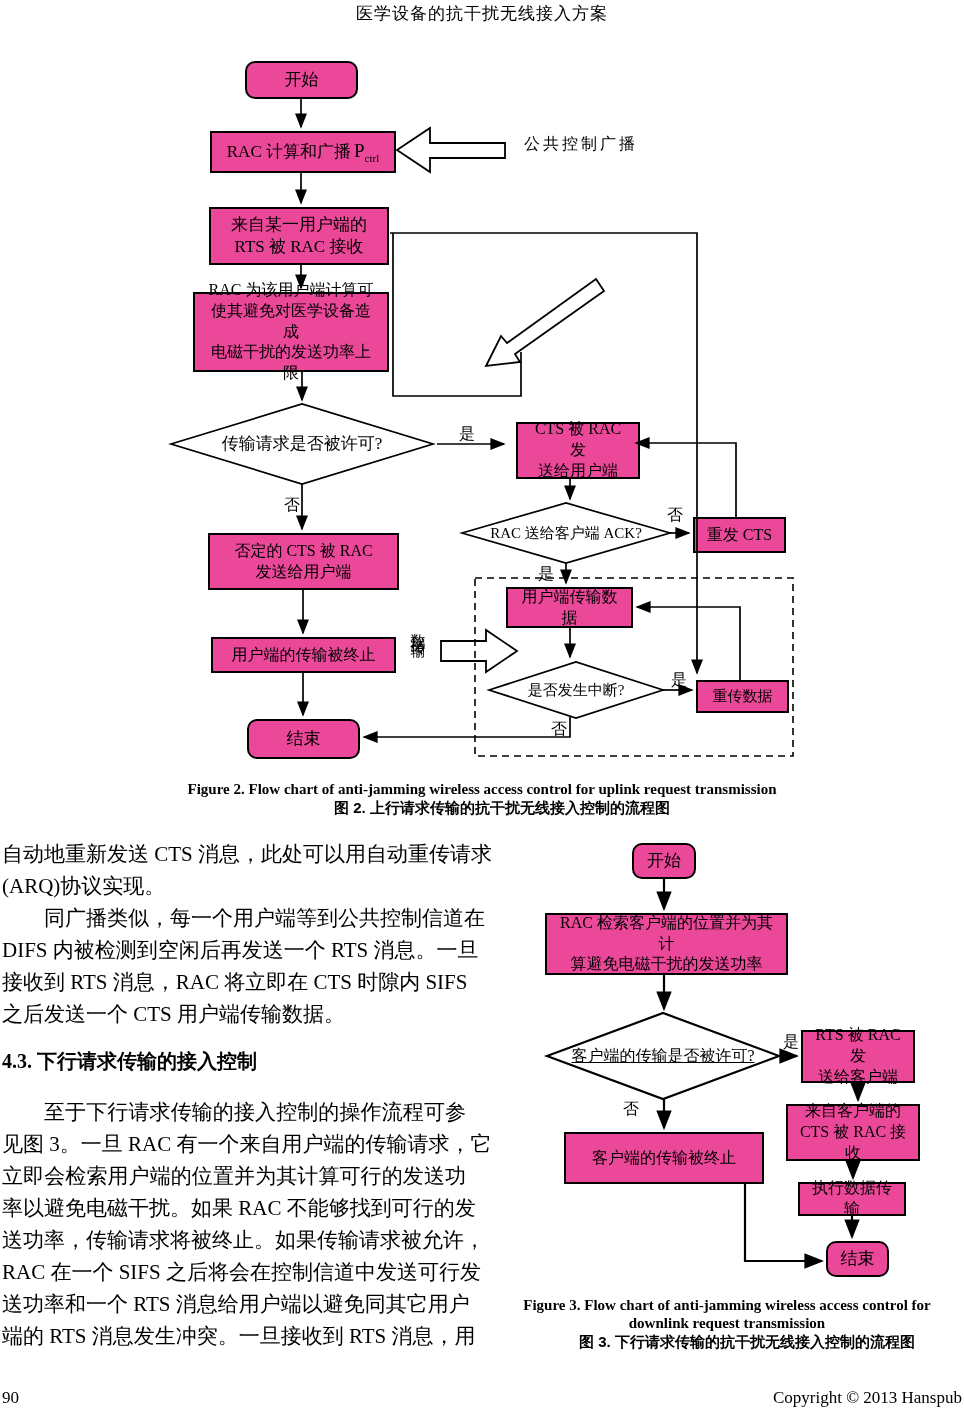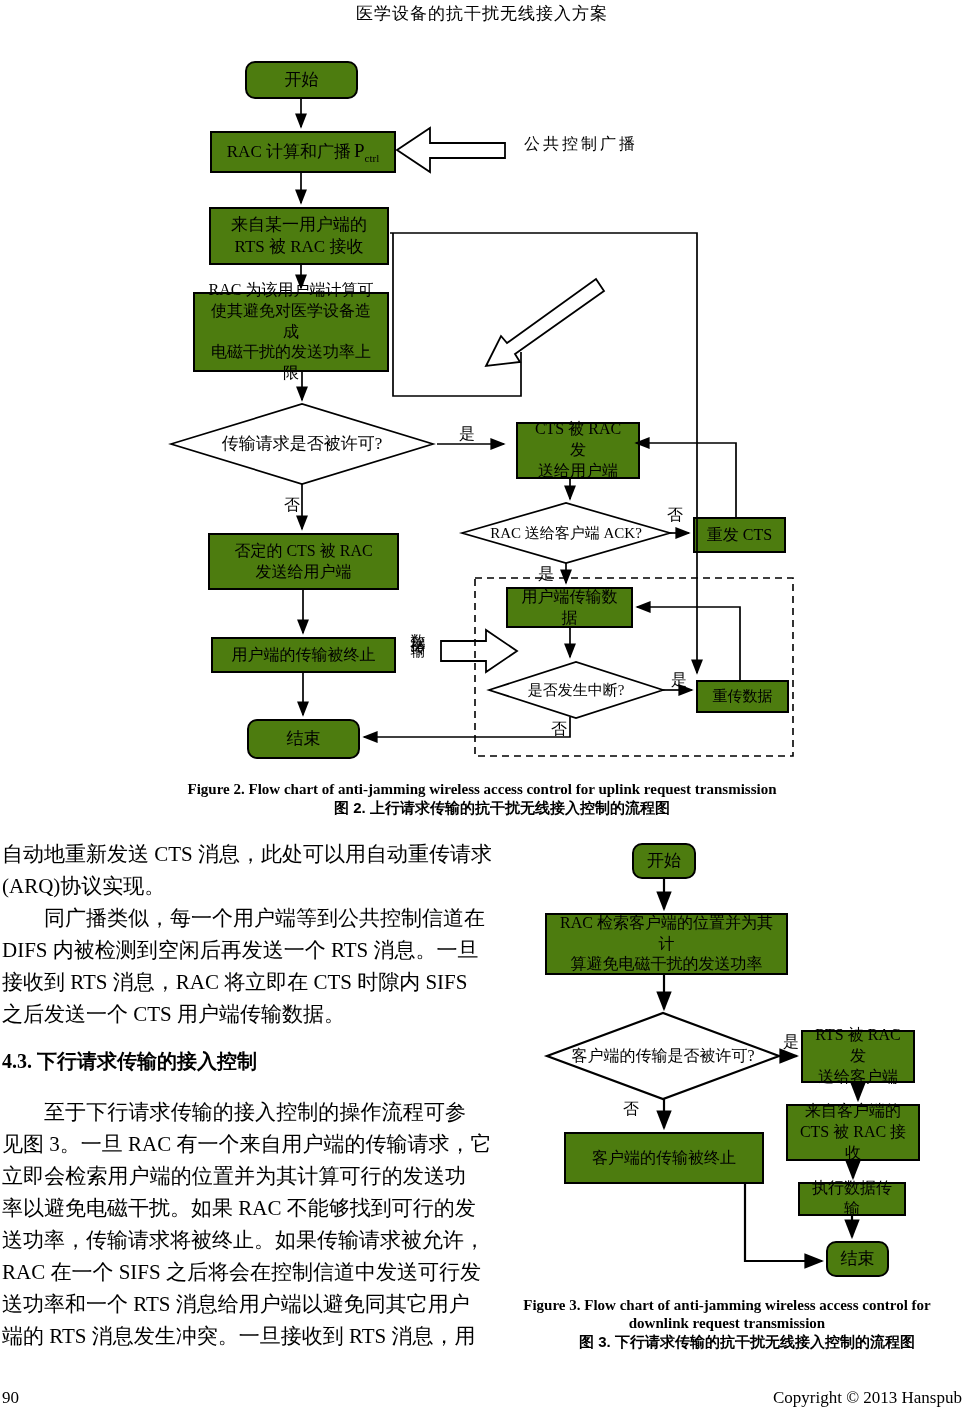--- a/index.html
+++ b/index.html
@@ -4,21 +4,21 @@
 <style>
   html,body{margin:0;padding:0;background:#e8e8e8;}
   .page{position:relative;width:964px;height:1414px;background:#ffffff;margin:0 auto;
         font-family:"Liberation Serif","DejaVu Serif",serif;color:#000;overflow:hidden;}
   .abs{position:absolute;}
   .hdr{top:2px;left:0;width:100%;text-align:center;font-size:17px;letter-spacing:1px;}
   .svg-layer{position:absolute;left:0;top:0;width:964px;height:1414px;}
   .under{z-index:0;}
   .over{z-index:2;pointer-events:none;}
   .node{position:absolute;z-index:1;display:flex;align-items:center;justify-content:center;
-        text-align:center;border:2px solid #000;background:#4d7c0f;font-size:16px;line-height:1.3;
+        text-align:center;border:2px solid #000;background:#ec4899;font-size:16px;line-height:1.3;
         white-space:pre-line;box-sizing:border-box;padding:1px 11px;}
   .rounded{border-radius:10px;}
   .thick{border-width:2.5px;}
   .dlabel{position:absolute;z-index:1;display:flex;align-items:center;justify-content:center;
         text-align:center;white-space:pre-line;font-size:16px;line-height:1.25;}
   .lbl{position:absolute;z-index:3;font-size:16px;line-height:1;}
   .vert{writing-mode:vertical-rl;letter-spacing:3px;font-size:15px;}
   .pvar{font-size:19px;margin-left:3px;}
   .pvar sub{font-size:11px;}
   .cap{position:absolute;text-align:center;font-weight:bold;}
@@ -89,21 +89,21 @@
   <div class="node thick" style="left:545px;top:913px;width:243px;height:62px;">RAC 检索客户端的位置并为其计
 算避免电磁干扰的发送功率</div>
   <div class="node thick" style="left:801px;top:1030px;width:114px;height:53px;">RTS 被 RAC 发
 送给客户端</div>
   <div class="node thick" style="left:564px;top:1132px;width:200px;height:52px;">客户端的传输被终止</div>
   <div class="node thick" style="left:786px;top:1104px;width:134px;height:57px;">来自客户端的
 CTS 被 RAC 接收</div>
   <div class="node thick" style="left:798px;top:1182px;width:108px;height:34px;">执行数据传输</div>
   <div class="node rounded thick" style="left:826px;top:1241px;width:63px;height:36px;font-size:17px;">结束</div>
 
-  <div class="dlabel" style="left:555px;top:1036px;width:216px;height:40px;font-size:16px;">客户端的传输是否被许可?</div>
+  <div class="dlabel" style="left:555px;top:1036px;width:216px;height:40px;font-size:16px;text-decoration:underline;">客户端的传输是否被许可?</div>
   <div class="lbl" style="left:783px;top:1034px;">是</div>
   <div class="lbl" style="left:623px;top:1101px;">否</div>
 
   <svg class="svg-layer over">
     <defs>
       <marker id="ah" markerWidth="9" markerHeight="7" refX="8" refY="3.5" orient="auto">
         <path d="M0,0 L9,3.5 L0,7 z" fill="#000"></path>
       </marker>
     </defs>
     <g stroke="#000" stroke-width="1.7" fill="none">

